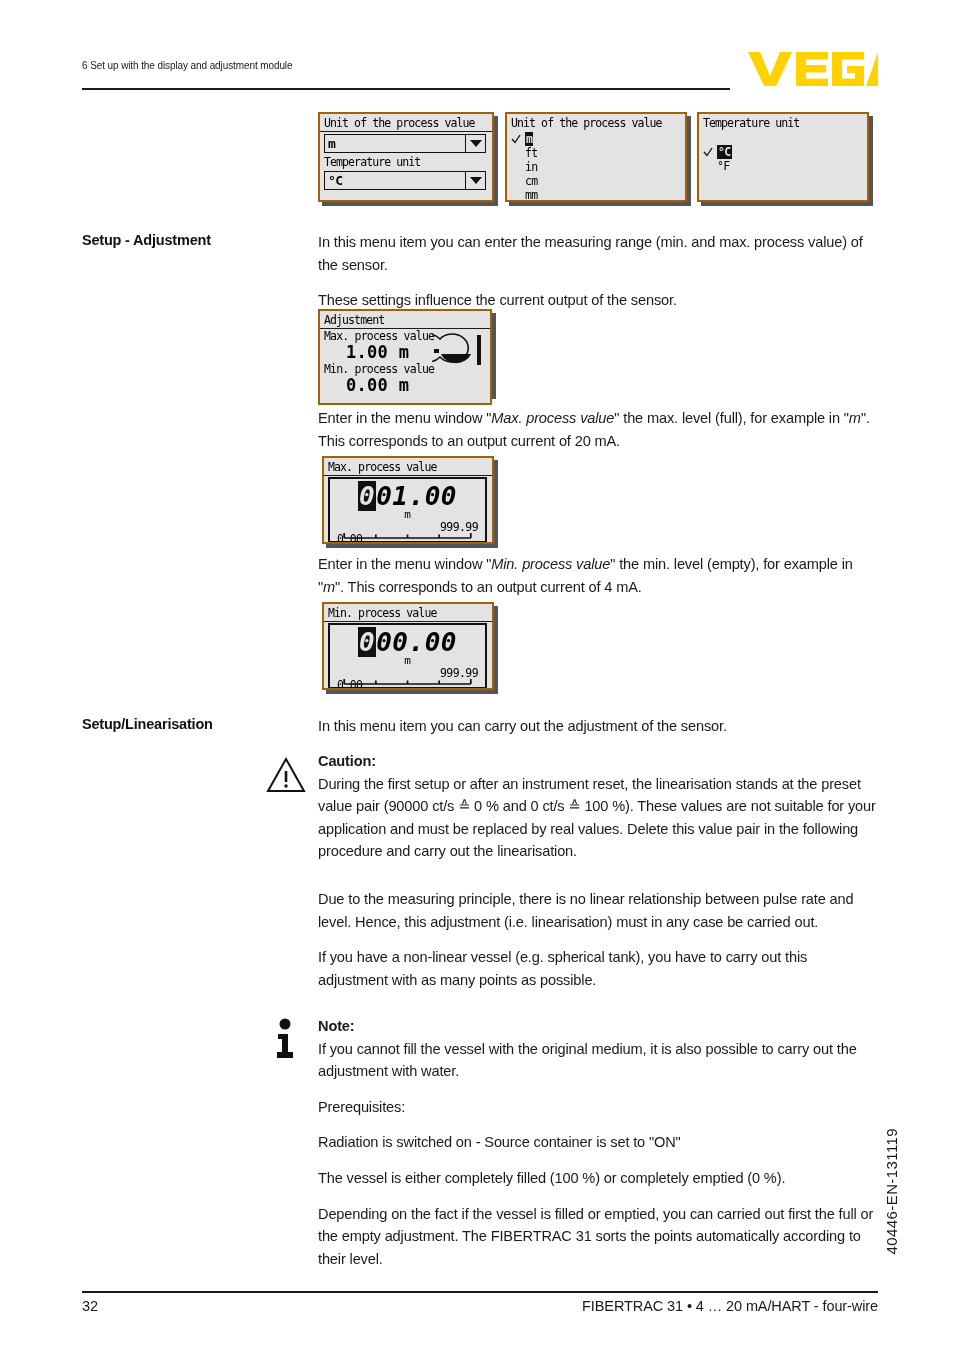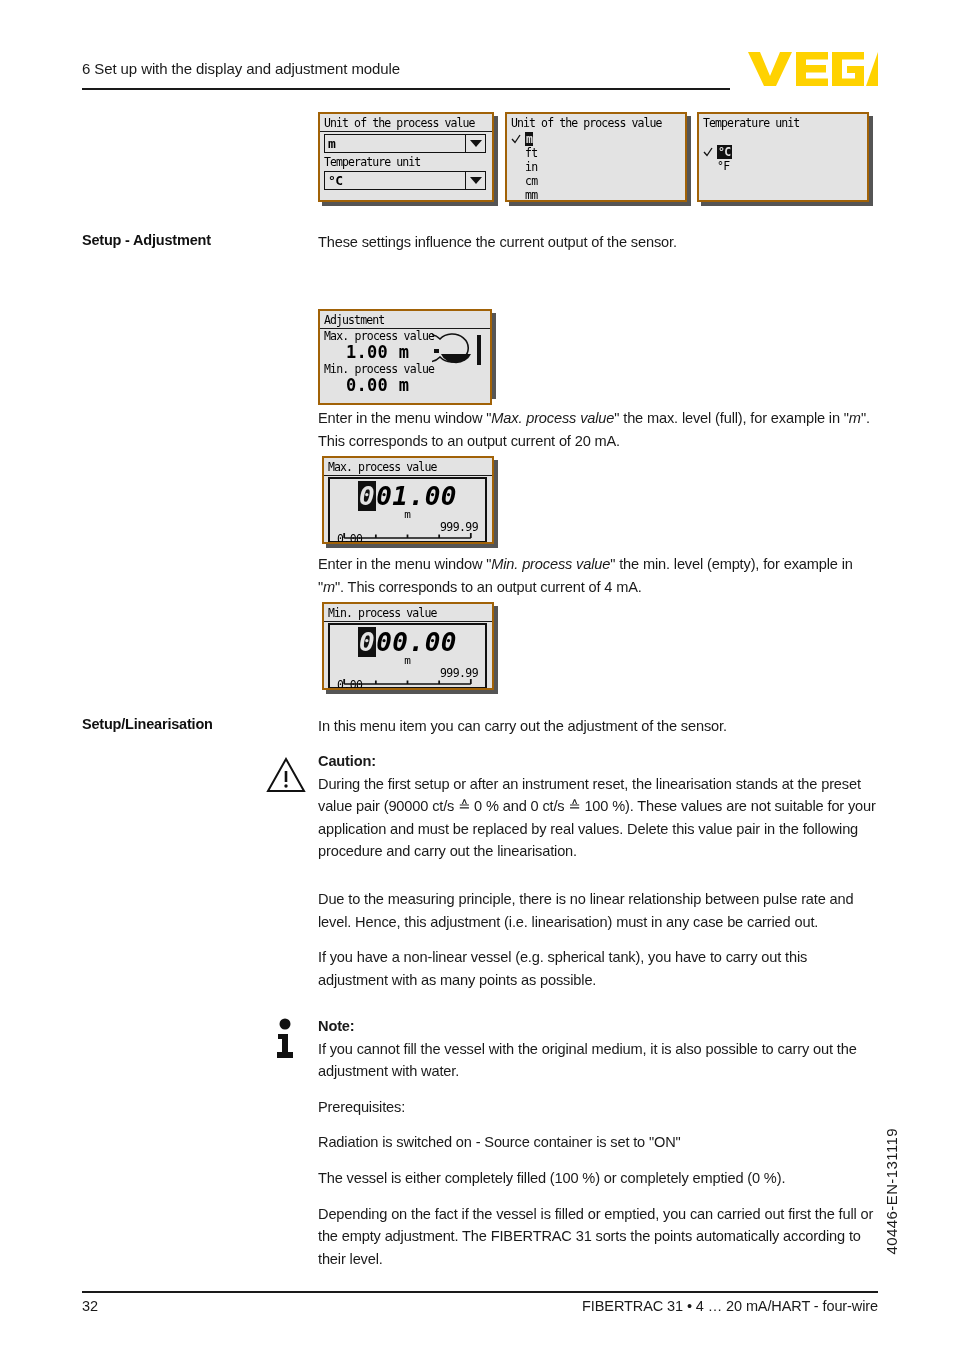--- a/index.html
+++ b/index.html
@@ -20,21 +20,21 @@
   }
 
   
   .header {
     position: absolute;
     left: 82px;
     top: 60px;
     width: 648px;
   }
   .header-title {
-    font-size: 15px;
+    font-size: 10px;
     color: #1a1a1a;
     letter-spacing: -0.1px;
     white-space: nowrap;
   }
   .header-rule {
     position: absolute;
     left: 82px;
     top: 88px;
     width: 648px;
     height: 2px;
@@ -378,20 +378,21 @@
       </div>
       <div class="list-row">
         <span>°F</span>
       </div>
     </div>
   </div>
 
   <div class="label-col" style="top:232px;">Setup - Adjustment</div>
 
   <div class="text-col" style="top:231px;">
+    <p>In this menu item you can enter the measuring range (min. and max. process value) of the sensor.</p>
     <p>These settings influence the current output of the sensor.</p>
   </div>
 
   <div class="lcd-shadow" style="left:322px; top:313px; width:174px; height:86px;"></div>
   <div class="lcd" style="left:318px; top:309px; width:174px; height:96px;">
     <div class="lcd-title">Adjustment</div>
     <div class="lcd-title-rule"></div>
     <div class="adj-line">Max. process value</div>
     <div class="adj-value">1.00 m</div>
     <div class="adj-line">Min. process value</div>

